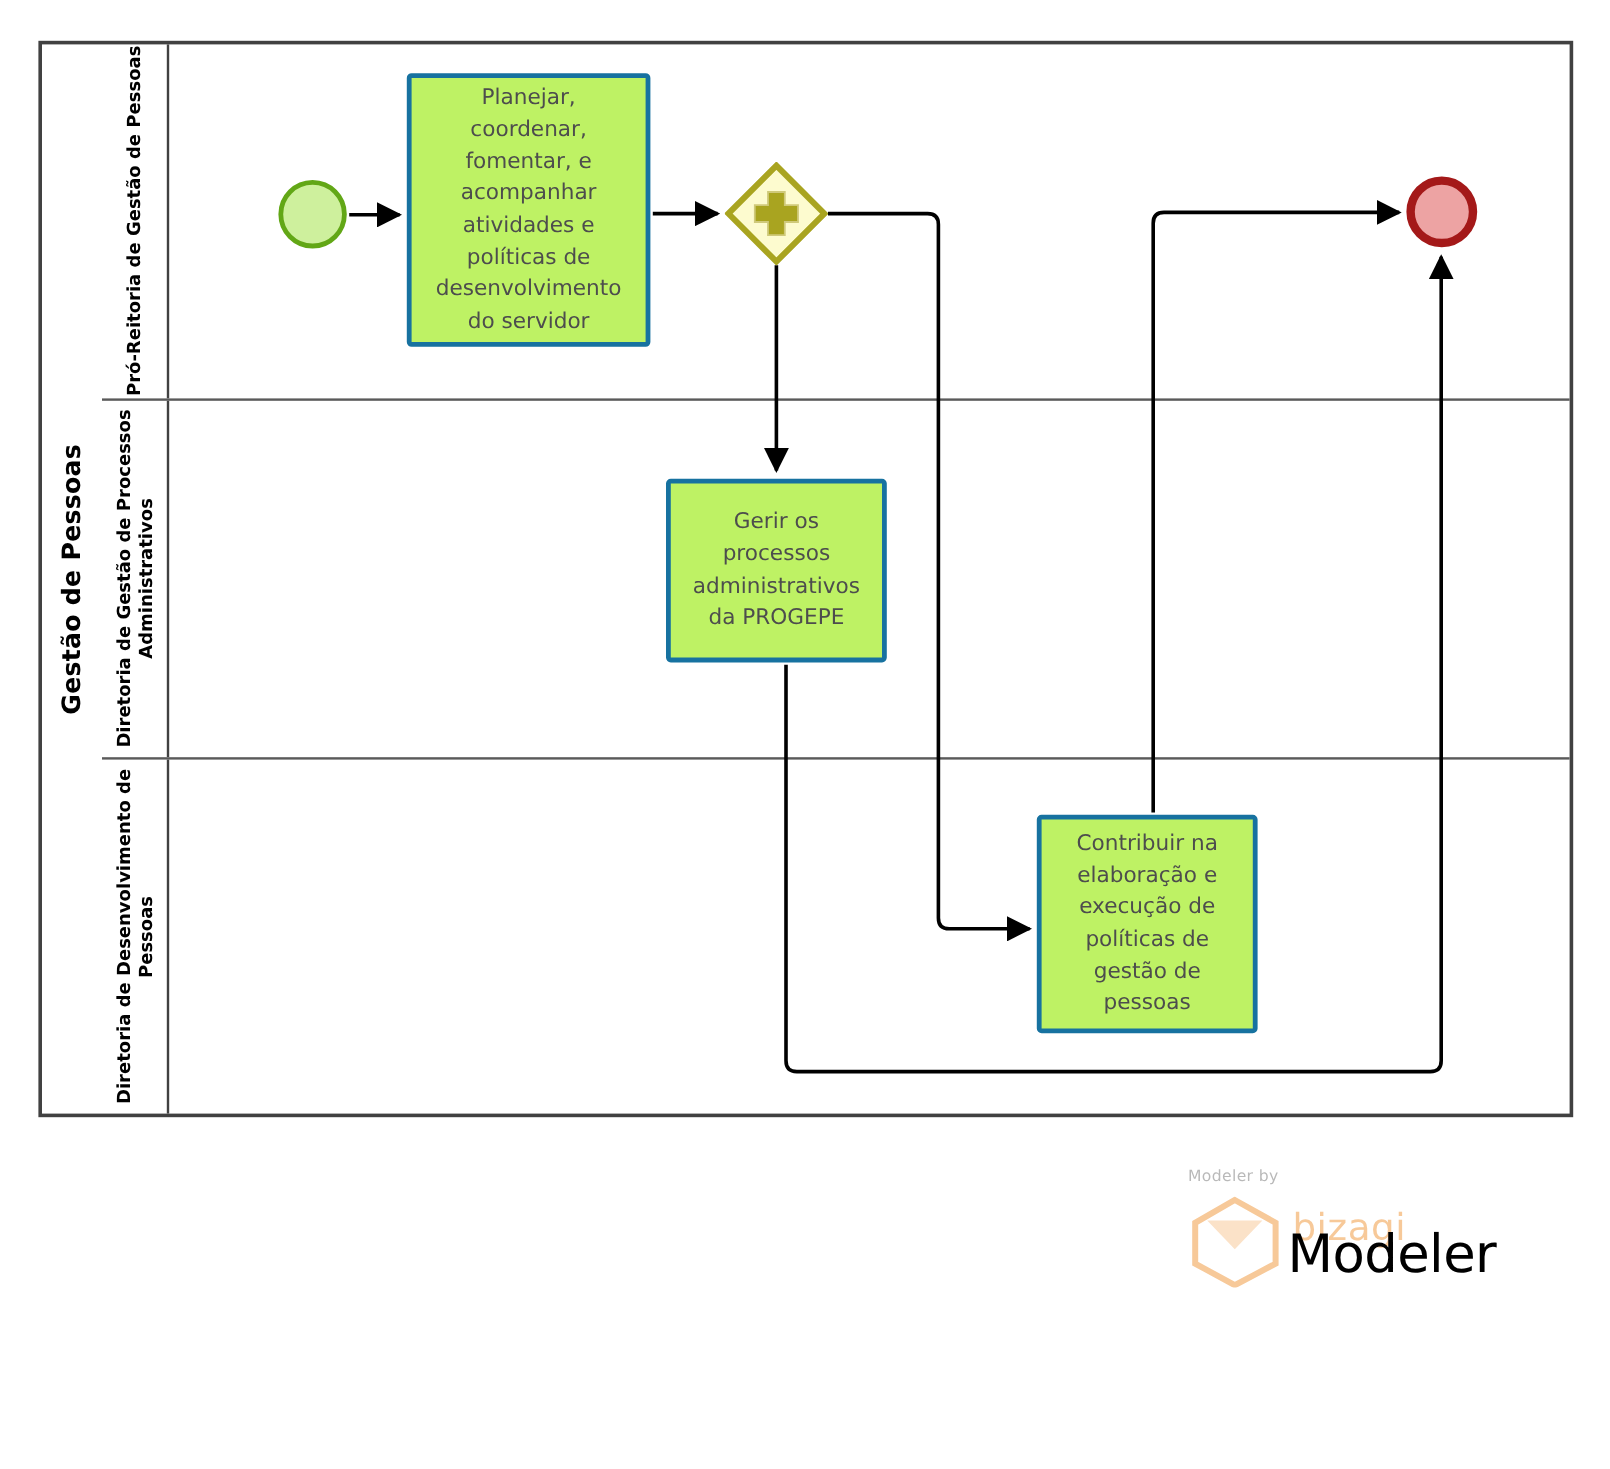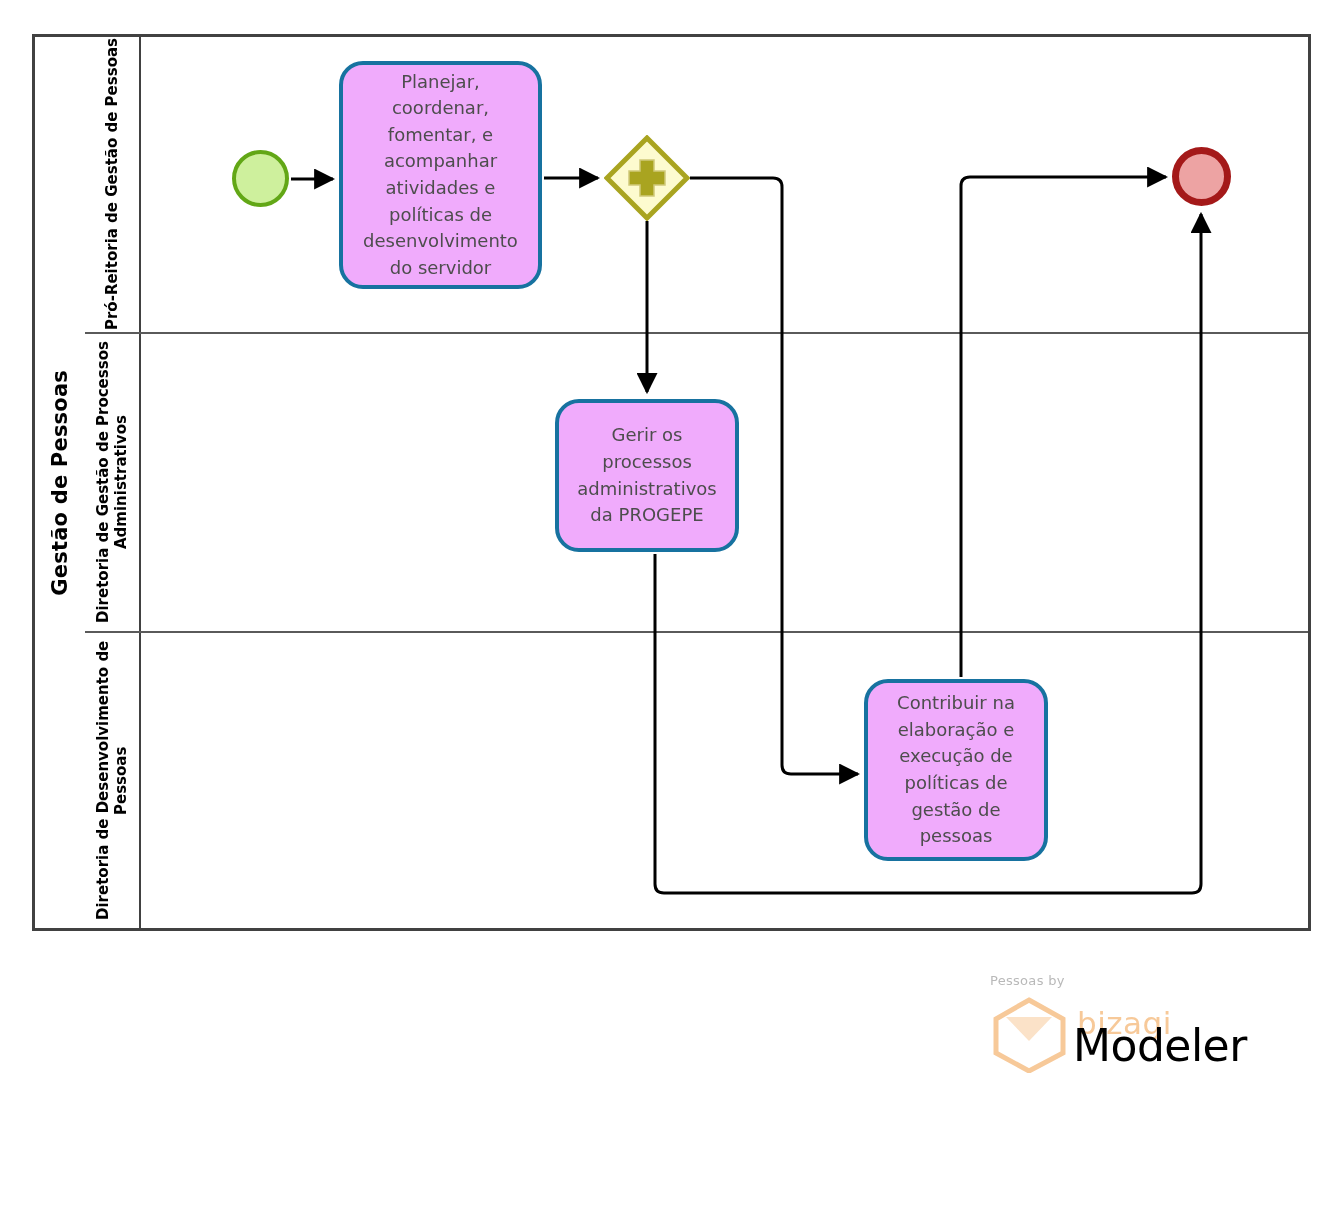--- a/index.html
+++ b/index.html
@@ -98,23 +98,23 @@
     border: 4px solid #62a716;
   }
   .end-event {
     left: 1172px; top: 147px;
     width: 59px; height: 59px;
     background: #eda3a3;
     border: 7px solid #a41919;
   }
 
   .task {
-    background: #f0abfc;
+    background: #bef264;
     border: 4px solid #1772a0;
-    border-radius: 24px;
+    border-radius: 4px;
     display: flex;
     align-items: center;
     justify-content: center;
     text-align: center;
     color: #4d4d4d;
     font-size: 18px;
     line-height: 1.48;
     padding: 4px 8px;
   }
   #task-0 { left: 339px; top: 61px;  width: 203px; height: 228px; }
@@ -237,21 +237,21 @@
     <span>Contribuir na elaboração e execução de políticas de gestão de pessoas</span>
   </div>
 
   <div class="shape task" id="task-1">
     <span>Gerir os processos administrativos da PROGEPE</span>
   </div>
 
   <div class="shape event end-event"></div>
 
   <div class="watermark">
-    <div class="wm-powered">Pessoas by</div>
+    <div class="wm-powered">Modeler by</div>
     <div class="wm-hex">
       <svg width="80" height="76" viewBox="0 0 80 76" xmlns="http://www.w3.org/2000/svg">
         <polygon points="39,3 73,22 73,56 39,74 6,56 6,22" fill="none" stroke="#f7c999" stroke-width="5"></polygon>
         <polygon points="16,20 62,20 39,44" fill="#fbe2c8"></polygon>
       </svg>
     </div>
     <div class="wm-bizagi">bizagi</div>
     <div class="wm-modeler">Modeler</div>
   </div>
 

